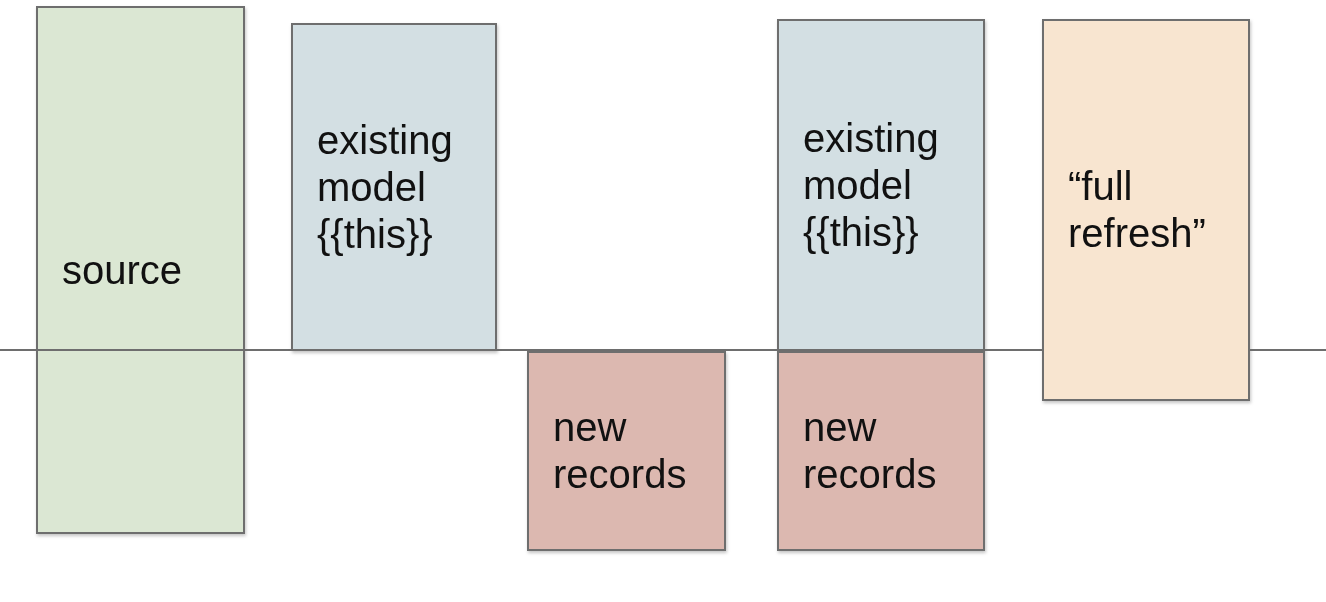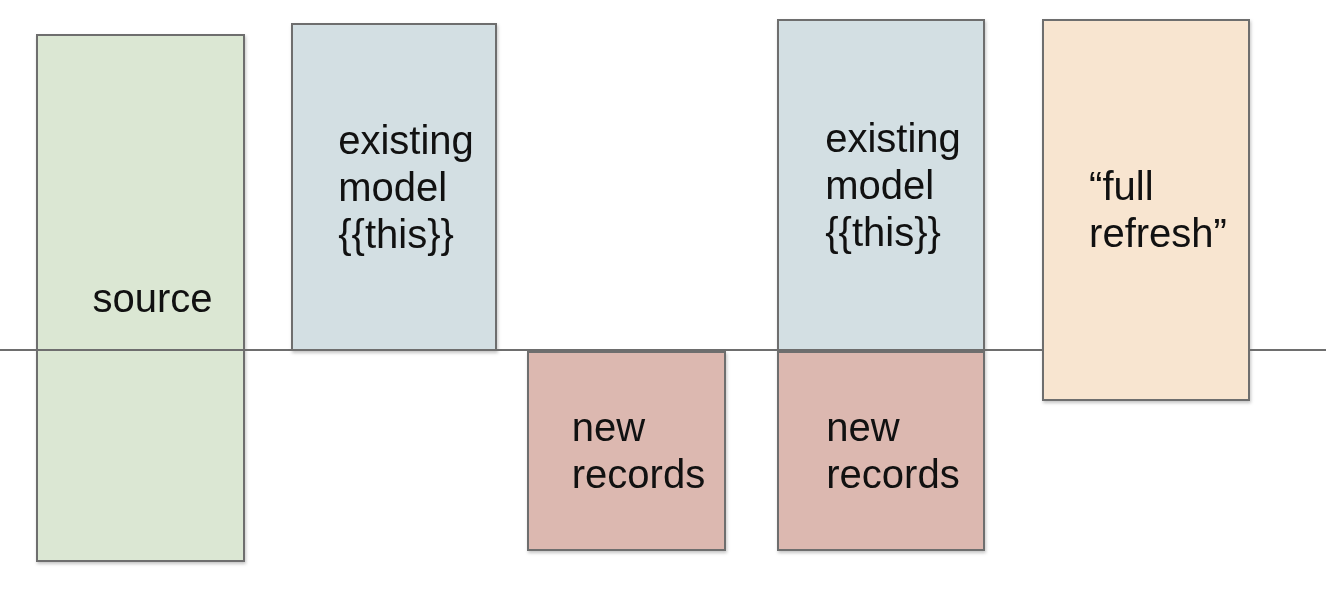--- a/index.html
+++ b/index.html
@@ -24,32 +24,32 @@
     background: #6e6e6e;
     z-index: 1;
   }
   .box {
     position: absolute;
     box-sizing: border-box;
     border: 2px solid #6e6e6e;
     box-shadow: 1px 2px 3px rgba(110,110,110,0.40);
     display: flex;
     align-items: center;
-    justify-content: center;
+    justify-content: flex-start;
   }
   .label {
     padding-left: 24px;
     font-size: 40px;
     line-height: 47px;
     color: #111111;
     white-space: pre-line;
     letter-spacing: 0px;
   }
   
-  .box-source   { left: 36px;   top: 34px;  width: 209px; height: 528px; background: #dbe7d3; z-index: 0; }
+  .box-source   { left: 36px;   top: 6px;  width: 209px; height: 528px; background: #dbe7d3; z-index: 0; }
   
   .box-model-1  { left: 291px;  top: 23px;  width: 206px; height: 328px; background: #d3dfe3; z-index: 2; }
   .box-records-1{ left: 527px;  top: 351px; width: 199px; height: 200px; background: #dcb8b0; z-index: 2; }
   .box-model-2  { left: 777px;  top: 19px;  width: 208px; height: 332px; background: #d3dfe3; z-index: 2; }
   .box-records-2{ left: 777px;  top: 351px; width: 208px; height: 200px; background: #dcb8b0; z-index: 2; }
   .box-refresh  { left: 1042px; top: 19px;  width: 208px; height: 382px; background: #f8e5d0; z-index: 2; }
 </style>
 </head>
 <body>
 

